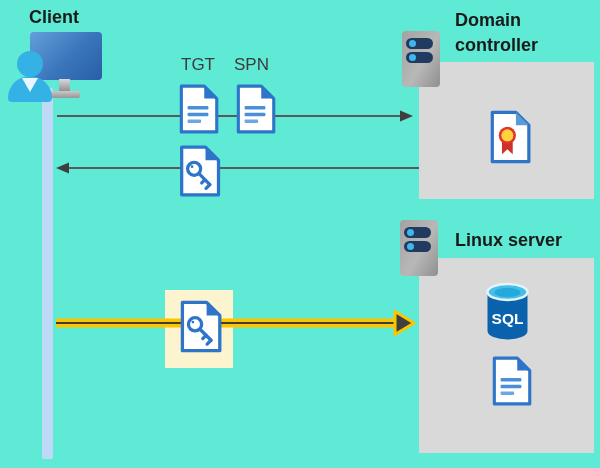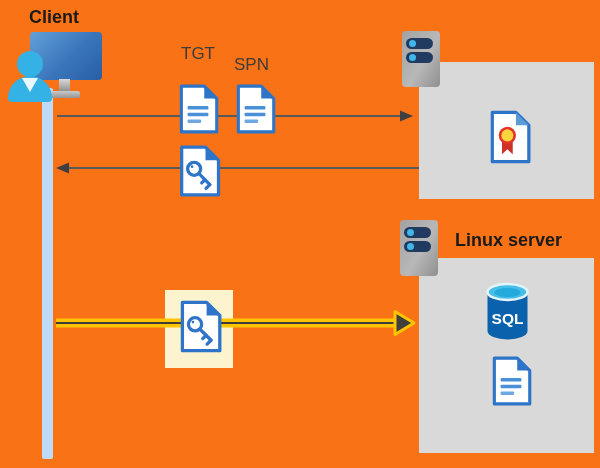--- a/index.html
+++ b/index.html
@@ -1,17 +1,17 @@
 <!DOCTYPE html>
 <html><head>
 <meta charset="utf-8">
 <style>
   * { margin:0; padding:0; box-sizing:border-box; }
   body { font-family:"Liberation Sans", sans-serif; background:#fff; }
-  .canvas { position:relative; width:600px; height:468px; background:#f97316; overflow:hidden; }
+  .canvas { position:relative; width:600px; height:468px; background:#5eead4; overflow:hidden; }
 
   .abs { position:absolute; }
 
   
   .title { font-weight:bold; font-size:18px; color:#1a1a1a; line-height:25px; }
   .small-label { font-size:17px; color:#3c3c3c; }
   .keytab-label { font-size:21px; color:#3c3c3c; text-align:center; }
 
   
   .gray-box { background:#d9d9d9; z-index:1; }
@@ -81,21 +81,21 @@
 
   <div class="abs client-icon" style="left:8px; top:30px;">
     <div class="monitor-screen"></div>
     <div class="monitor-neck"></div>
     <div class="monitor-base"></div>
     <div class="person-head"></div>
     <div class="person-body"></div>
     <div class="person-collar"></div>
   </div>
 
-  <div class="abs small-label" style="left:177px; top:44px; width:42px; text-align:center;">TGT</div>
+  <div class="abs small-label" style="left:177px; top:55px; width:42px; text-align:center;">TGT</div>
   <div class="abs small-label" style="left:234px; top:55px; width:42px; ">SPN</div>
 
   <div class="abs icon-layer" style="left:177px; top:84px;">
     <svg class="svg-block" width="42" height="50" viewBox="0 0 40 48">
       <path d="M4 2 H26 L38 14 V46 H4 Z" fill="#ffffff" stroke="#2e74c9" stroke-width="3" stroke-linejoin="round"></path>
       <path d="M26 2 V14 H38 Z" fill="#2e74c9"></path>
       <rect x="10" y="21" width="20" height="3.4" rx="1" fill="#4a90d9"></rect>
       <rect x="10" y="27.5" width="20" height="3.4" rx="1" fill="#4a90d9"></rect>
       <rect x="10" y="34" width="13" height="3.4" rx="1" fill="#6fa8e0"></rect>
     </svg>
@@ -140,20 +140,21 @@
   </div>
 
   <div class="abs server-icon" style="left:402px; top:31px;">
     <div class="server-slot" style="top:7px;">
         <span class="dot"></span>
       </div>
     <div class="server-slot" style="top:21px;">
         <span class="dot"></span>
       </div>
   </div>
+  <div class="abs title" style="left:455px; top:8px; width:140px;">Domain controller</div>
 
   <div class="abs icon-layer" style="left:488px; top:109px;">
     <svg class="svg-block" width="43" height="56" viewBox="0 0 40 50">
       <path d="M4 2 H26 L38 14 V48 H4 Z" fill="#ffffff" stroke="#2e74c9" stroke-width="3" stroke-linejoin="round"></path>
       <path d="M26 2 V14 H38 Z" fill="#5b9bd5"></path>
       <path d="M13 26 L13 41 L18 36.5 L23 41 L23 26 Z" fill="#cf3027"></path>
       <circle cx="18" cy="23.5" r="8" fill="#e3342b"></circle>
       <circle cx="18" cy="23.5" r="5.6" fill="#ffd33b"></circle>
     </svg>
   </div>

